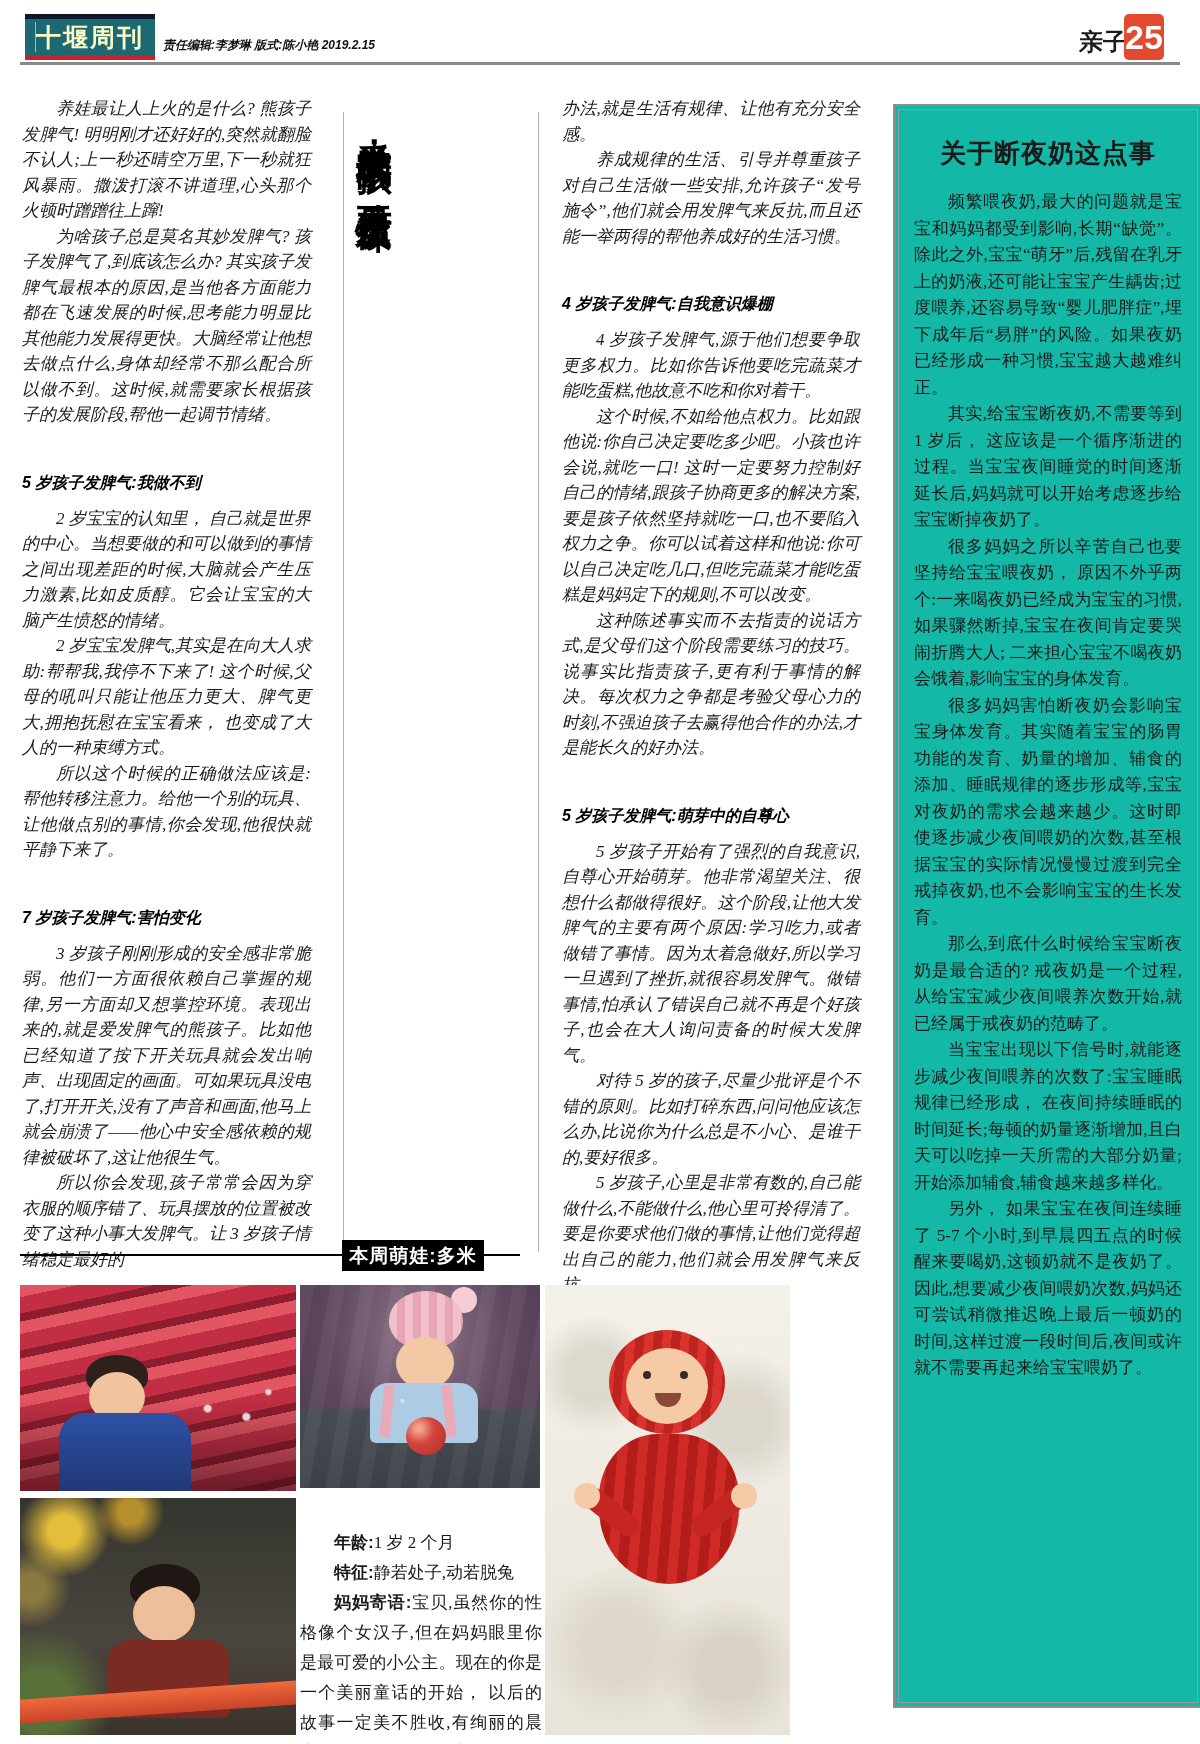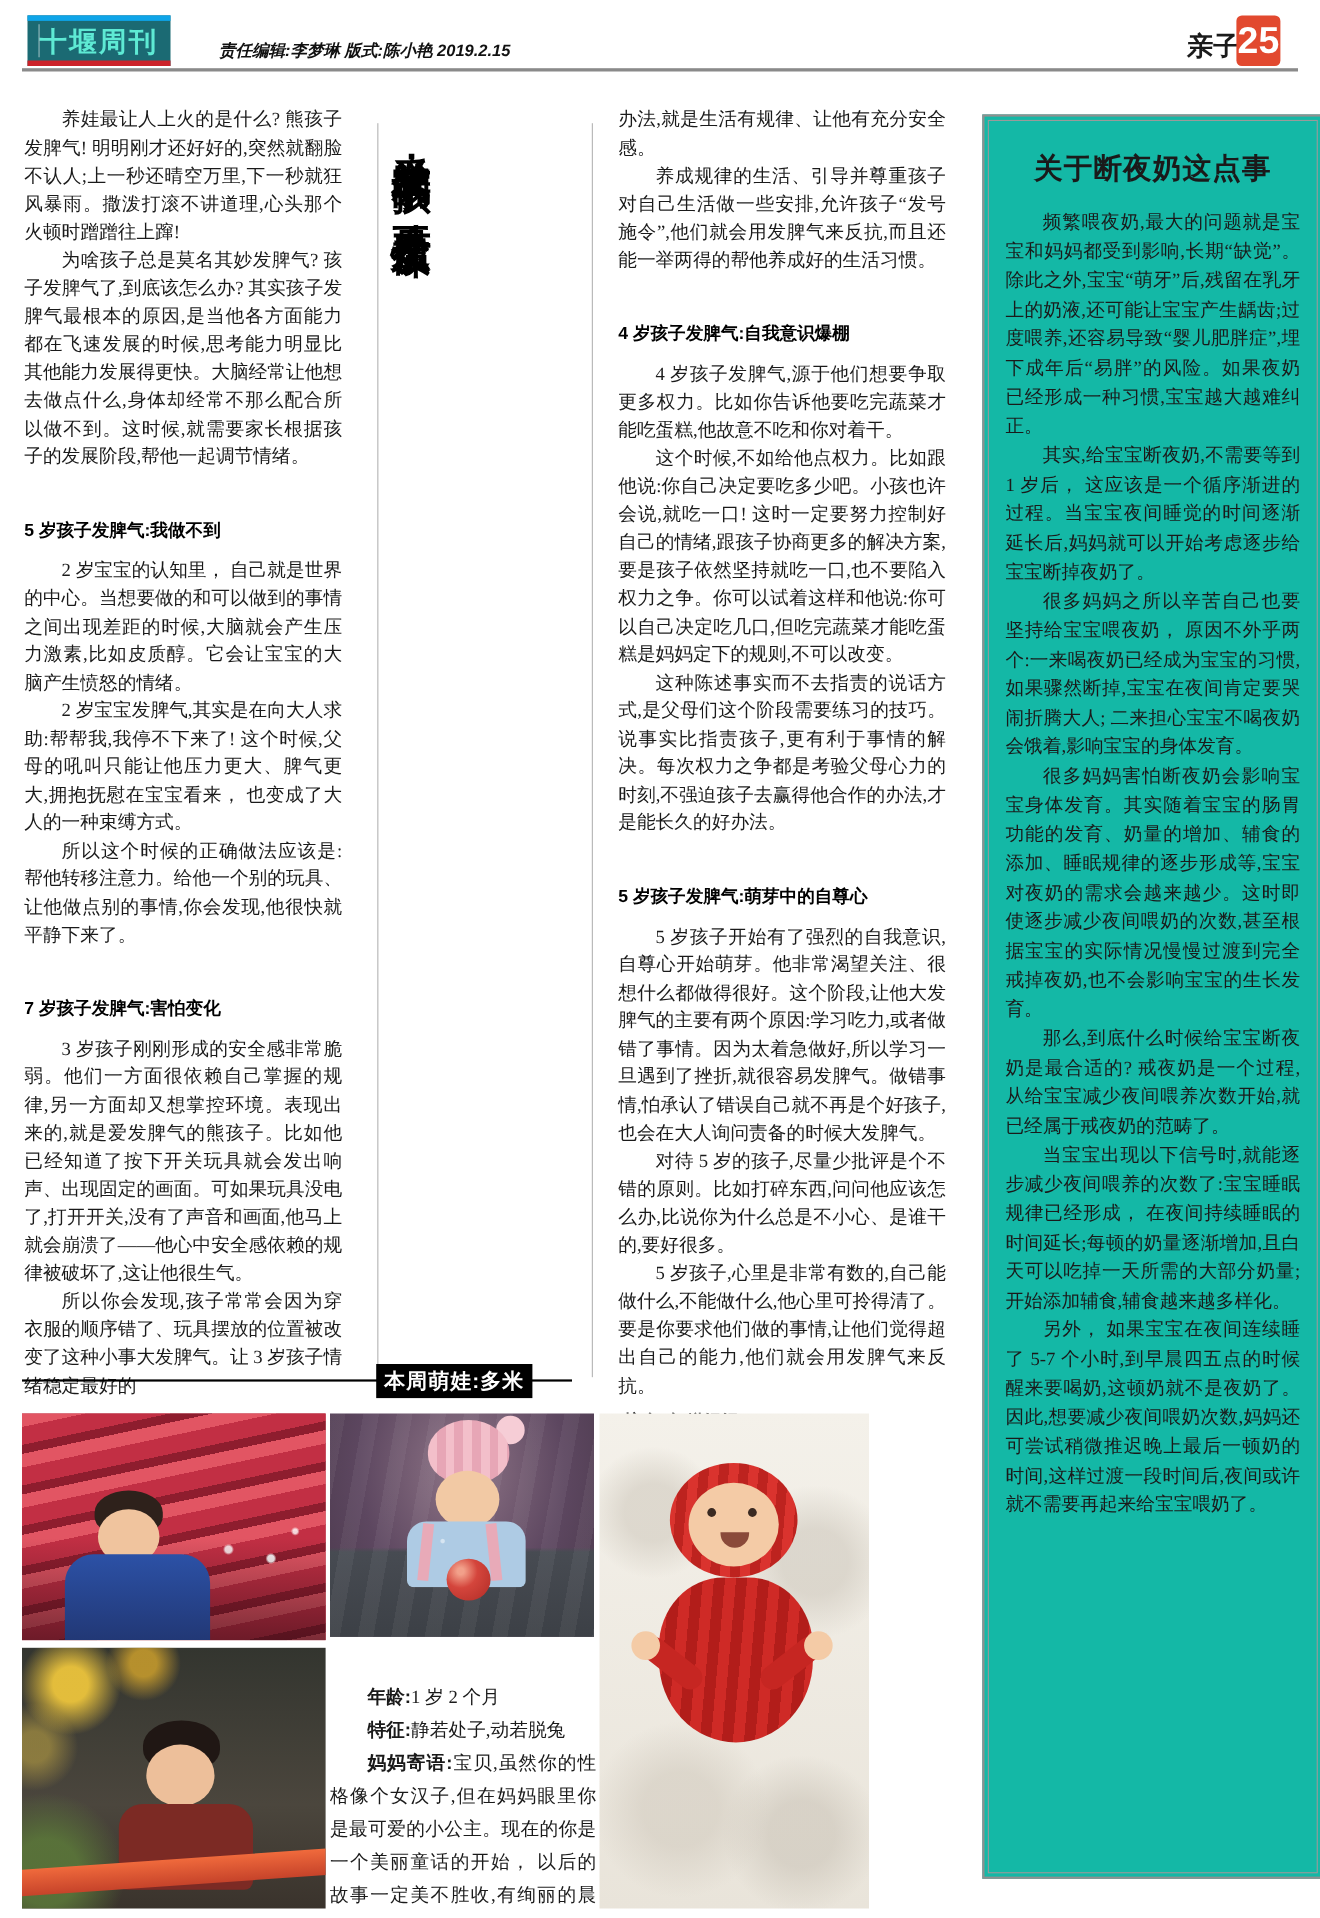--- a/index.html
+++ b/index.html
@@ -5,45 +5,45 @@
   * { margin:0; padding:0; box-sizing:border-box; }
   html,body { background:#ffffff; }
   .page {
     position:relative; width:1200px; height:1744px; margin:0 auto;
     background:#ffffff; overflow:hidden;
     font-family:"Liberation Serif","DejaVu Serif",serif; color:#1a1a1a;
   }
   
   .logo {
     position:absolute; left:25px; top:14px; width:130px; height:46px;
-    background:#1b6a73; border-top:5px solid #0ea5e9; border-bottom:5px solid #cc2128;
-    color:#5eead4; font-weight:bold; font-size:25px; letter-spacing:2px;
+    background:#1b6a73; border-top:5px solid #0f172a; border-bottom:5px solid #cc2128;
+    color:#fef9c3; font-weight:bold; font-size:25px; letter-spacing:2px;
     display:flex; align-items:center; justify-content:center;
     font-family:"Liberation Serif","DejaVu Serif",serif;
   }
   .logo-side { position:absolute; left:4px; top:3px; bottom:3px; width:7px;
     border-right:1px solid rgba(255,255,255,.55); }
   .editor-line {
-    position:absolute; left:163px; top:37px; font-size:15px; font-weight:bold;
-    font-style:italic; color:#111; font-family:"Liberation Sans","DejaVu Sans",sans-serif;margin-left:36px;
+    position:absolute; left:163px; top:37px; font-size:12px; font-weight:bold;
+    font-style:italic; color:#111; font-family:"Liberation Sans","DejaVu Sans",sans-serif;
   }
   .section-label {
     position:absolute; left:1079px; top:26px; font-size:24px; font-weight:bold;
     font-family:"Liberation Sans","DejaVu Sans",sans-serif;
   }
   .page-num {
     position:absolute; left:1124px; top:14px; width:40px; height:46px;
     background:#e2492f; border-radius:5px; color:#fff; font-weight:bold; font-size:34px;
     display:flex; align-items:center; justify-content:center;
     font-family:"Liberation Sans","DejaVu Sans",sans-serif;
   }
   .header-rule { position:absolute; left:20px; top:62px; width:1160px; height:3px; background:#8a8a8a; }
 
   
-  .col { position:absolute; }
+  .col { position:absolute;font-style:italic; }
   .art p {
     font-size:17px; line-height:25.5px; text-align:justify; text-indent:2em; margin:0;
   }
   .art p.noindent { text-indent:0; }
   .art h4 {
     font-size:16px; line-height:22px; margin:44px 0 12px 0; font-weight:bold;
     font-family:"Liberation Sans","DejaVu Sans",sans-serif; color:#000;
   }
   .attr-line { font-weight:bold; text-align:right; text-indent:0 !important; margin-top:8px !important;
     font-family:"Liberation Sans","DejaVu Sans",sans-serif; font-size:16px !important; }

